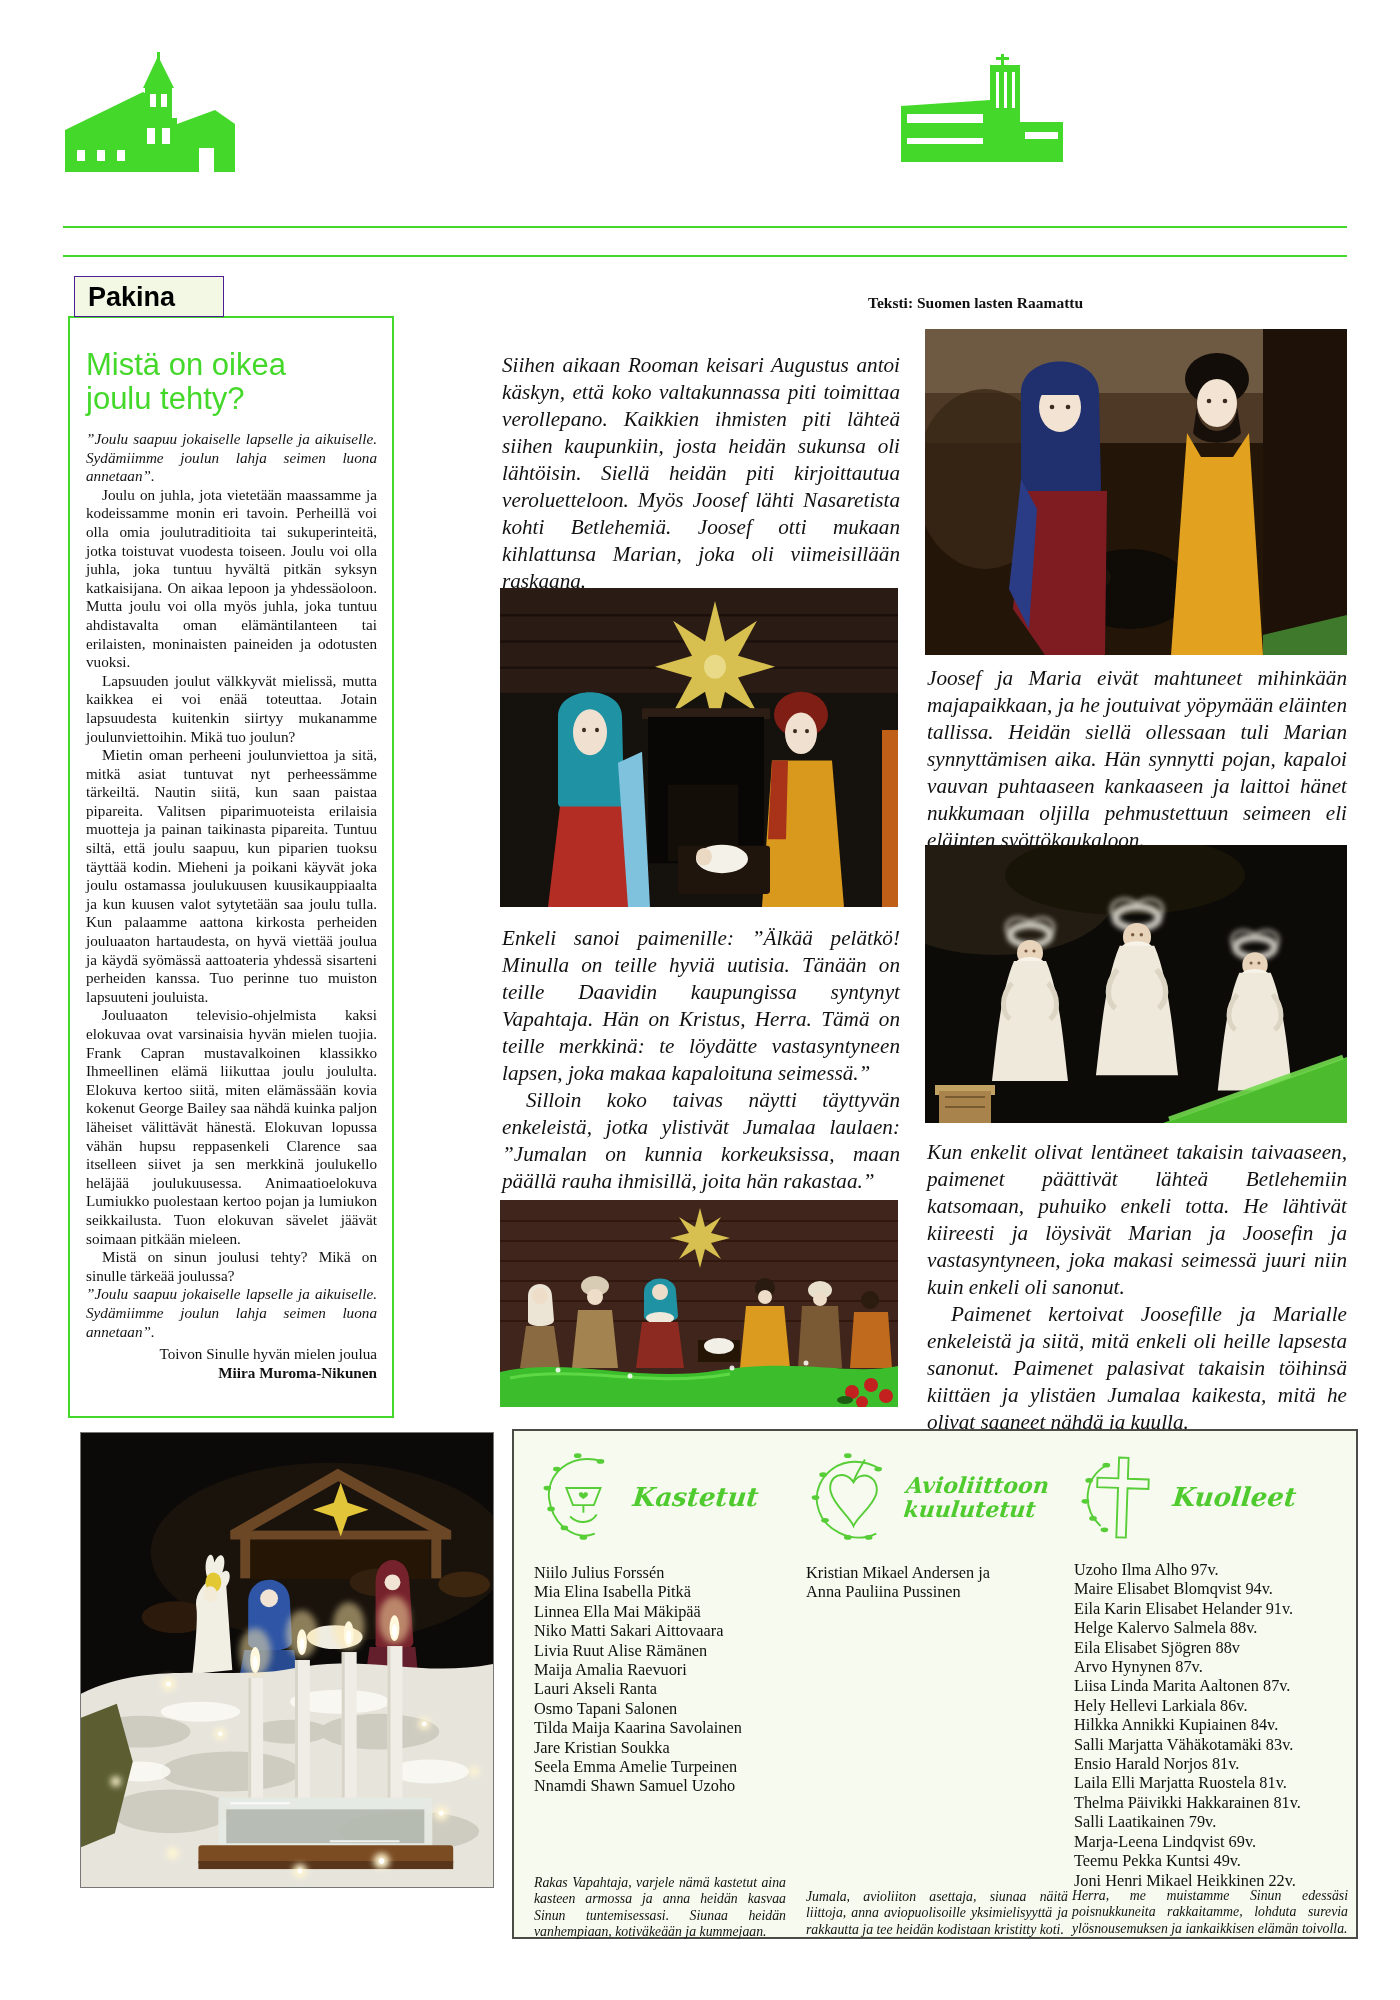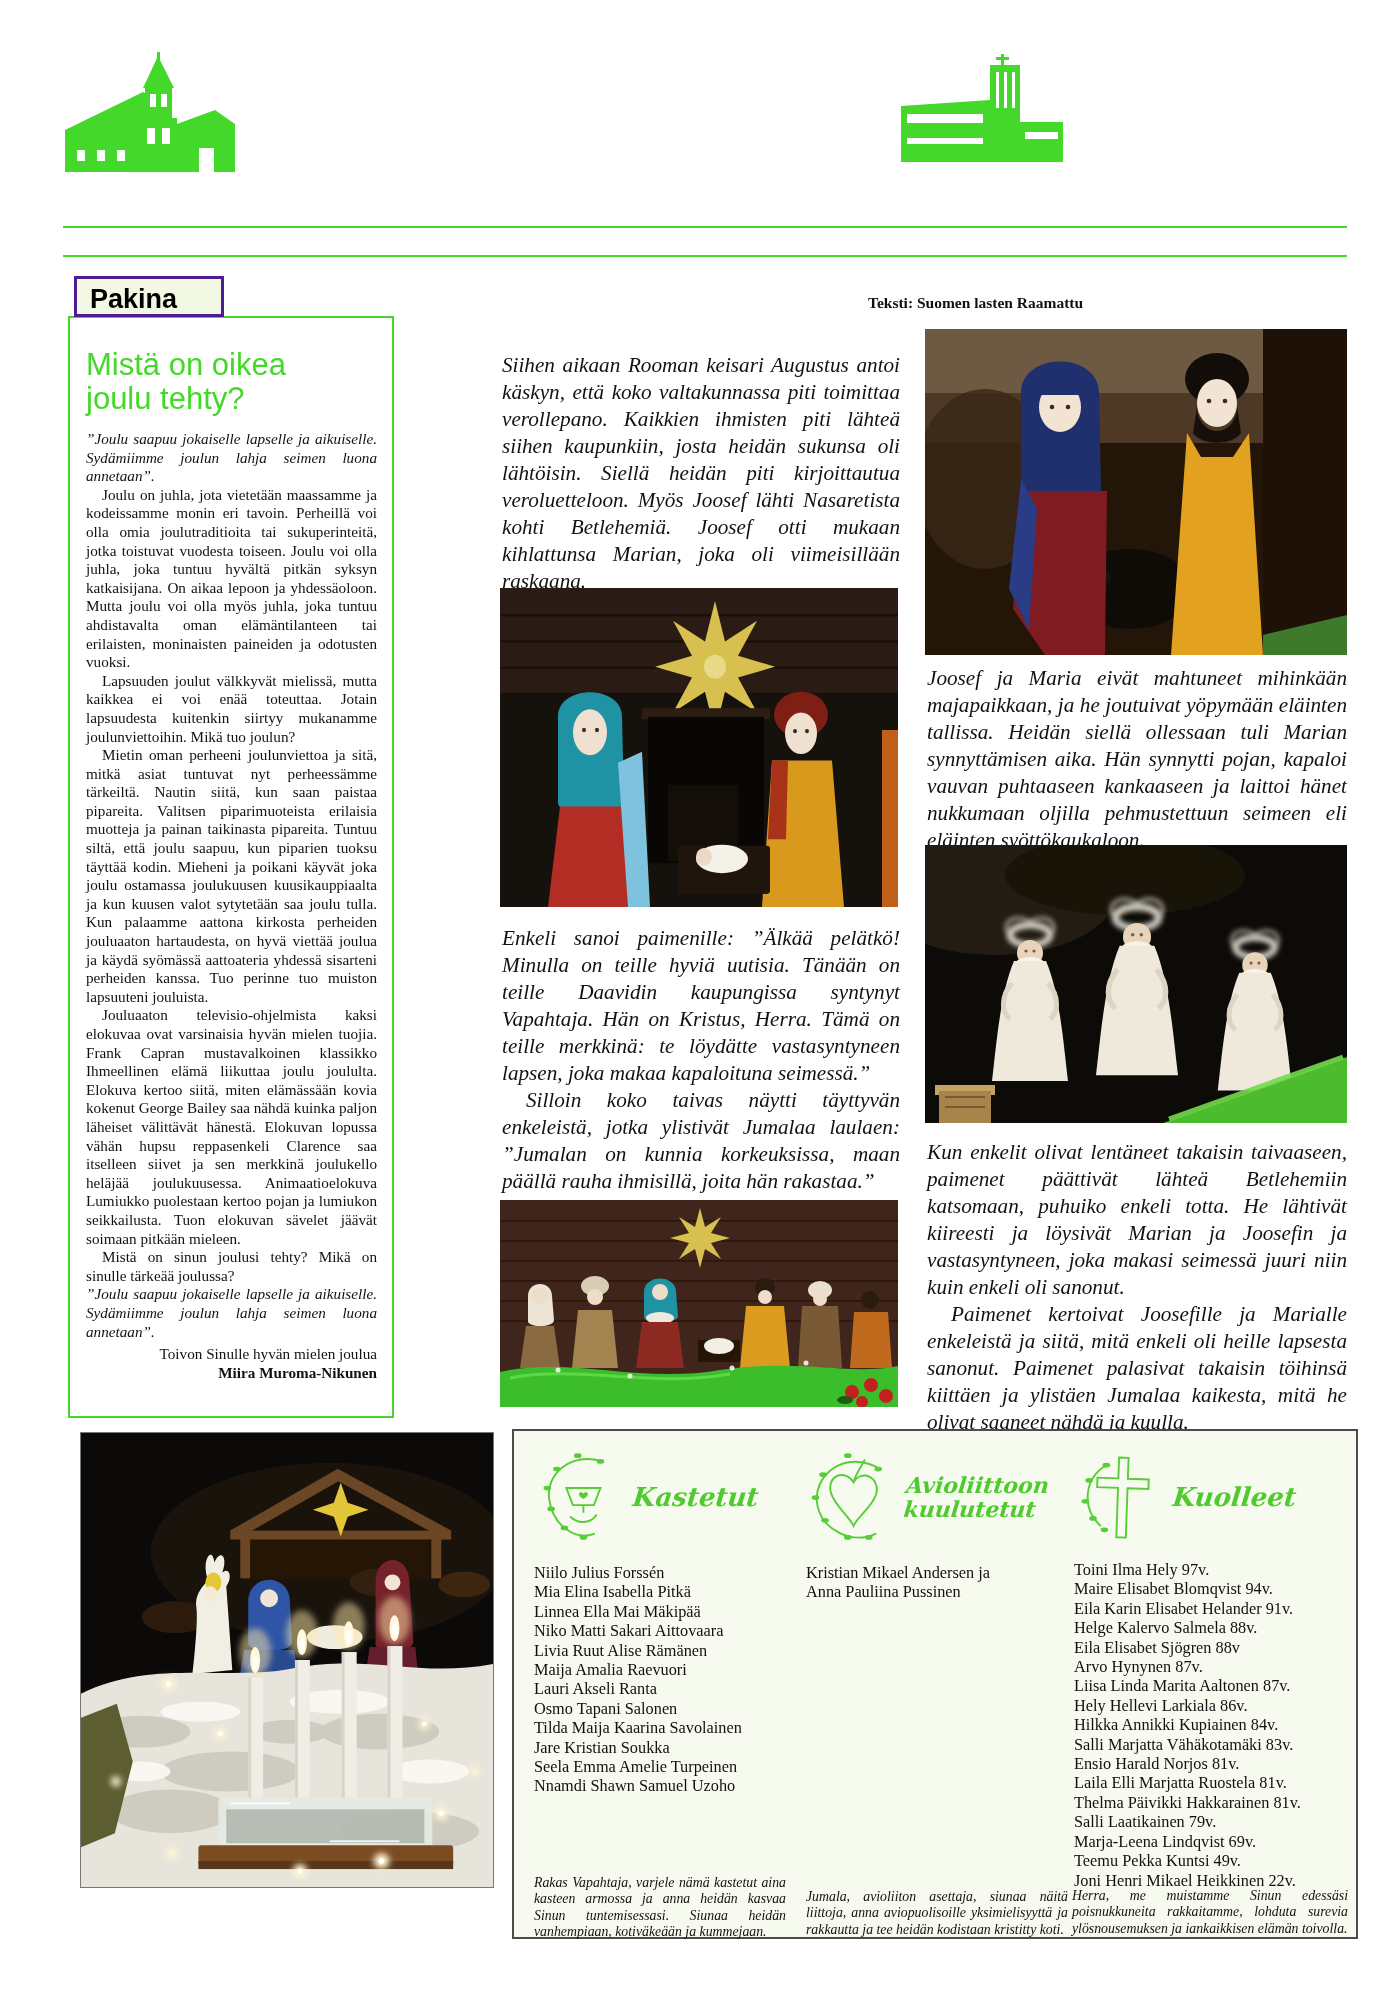--- a/index.html
+++ b/index.html
@@ -12,21 +12,21 @@
         font-family:"Liberation Serif","DejaVu Serif",serif;color:#111;}
   .abs{position:absolute;}
 
   
   .masthead-title{position:absolute;left:305px;top:92px;font-family:"Liberation Sans","DejaVu Sans",sans-serif;
         font-size:61px;font-weight:400;color:var(--green);letter-spacing:-1px;white-space:nowrap;}
   .rule{position:absolute;left:63px;width:1284px;height:2px;background:var(--green);}
 
   
   .pakina-tab{position:absolute;left:74px;top:276px;width:150px;height:41px;background:#f3f8e5;
-        border:3px solid #4c1d95;z-index:3;font-family:"Liberation Sans","DejaVu Sans",sans-serif;
+        border:1px solid #4c1d95;z-index:3;font-family:"Liberation Sans","DejaVu Sans",sans-serif;
         font-weight:bold;font-size:27px;line-height:40px;padding-left:13px;box-sizing:border-box;color:#000;}
   .pakina-box{position:absolute;left:68px;top:316px;width:326px;height:1102px;border:2px solid var(--green);
         box-sizing:border-box;background:#fff;}
   .pakina-inner{padding:30px 15px 0 16px;}
   .pakina-heading{font-family:"Liberation Sans","DejaVu Sans",sans-serif;font-weight:normal;
         font-size:31px;line-height:34px;color:var(--green);margin:0 0 14px 0;}
   .pakina-heading span{display:block;}
   .body-txt{font-size:15.2px;line-height:18.6px;text-align:justify;}
   .body-txt p{margin:0;}
   .body-txt p.ind{text-indent:16px;}
@@ -462,21 +462,21 @@
             <ellipse cx="34" cy="16" rx="4" ry="2.5"></ellipse>
               <ellipse cx="16" cy="32" rx="4" ry="2.5"></ellipse>
             <ellipse cx="12" cy="54" rx="4" ry="2.5"></ellipse>
               <ellipse cx="20" cy="72" rx="4" ry="2.5"></ellipse>
             <ellipse cx="32" cy="84" rx="4" ry="2.5"></ellipse>
           </g>
         </svg>
         <div class="reg-title">Kuolleet</div>
       </div>
       <ul class="reg-names" style="margin-top:11px">
-        <li>Toini Ilma Hely 97v.</li>
+        <li>Uzoho Ilma Alho 97v.</li>
         <li>Maire Elisabet Blomqvist 94v.</li>
         <li>Eila Karin Elisabet Helander 91v.</li>
         <li>Helge Kalervo Salmela 88v.</li>
         <li>Eila Elisabet Sjögren 88v</li>
         <li>Arvo Hynynen 87v.</li>
         <li>Liisa Linda Marita Aaltonen 87v.</li>
         <li>Hely Hellevi Larkiala 86v.</li>
         <li>Hilkka Annikki Kupiainen 84v.</li>
         <li>Salli Marjatta Vähäkotamäki 83v.</li>
         <li>Ensio Harald Norjos 81v.</li>

